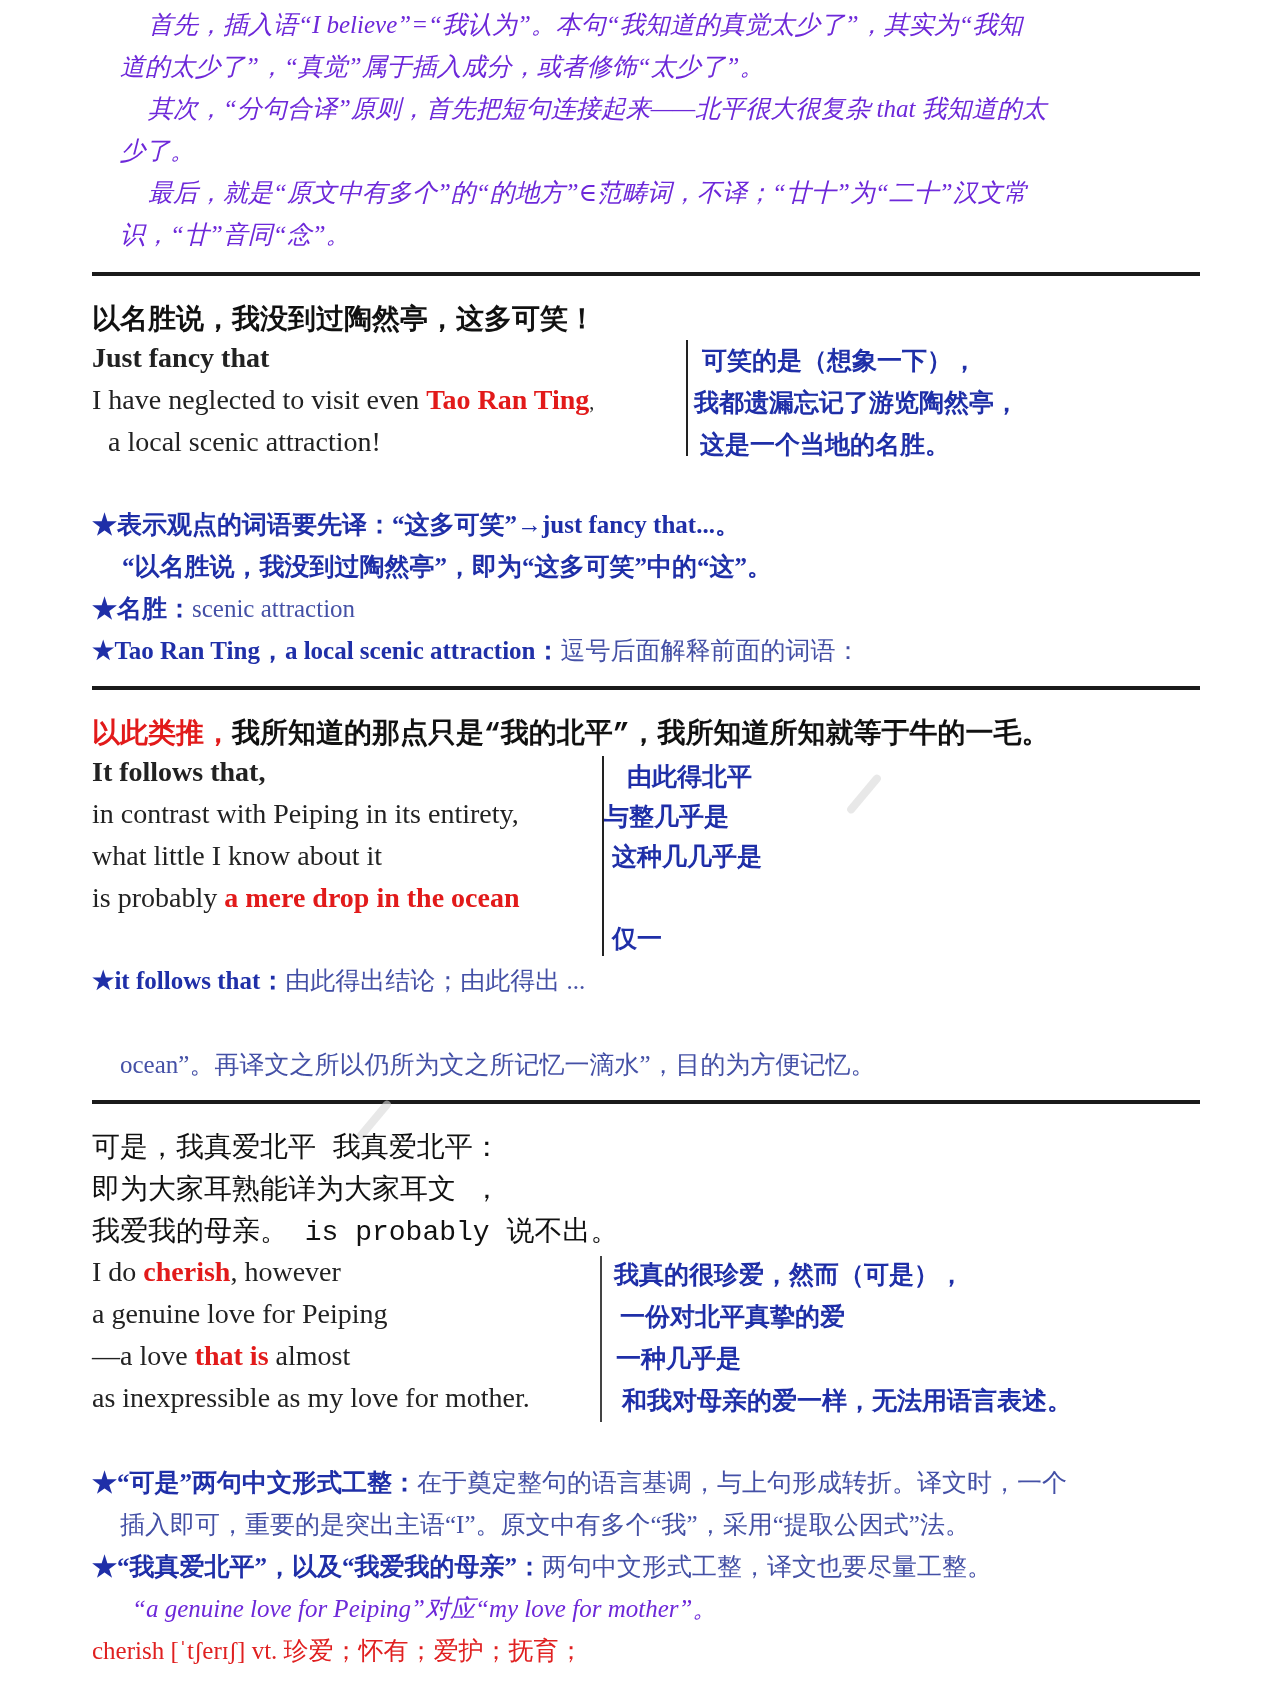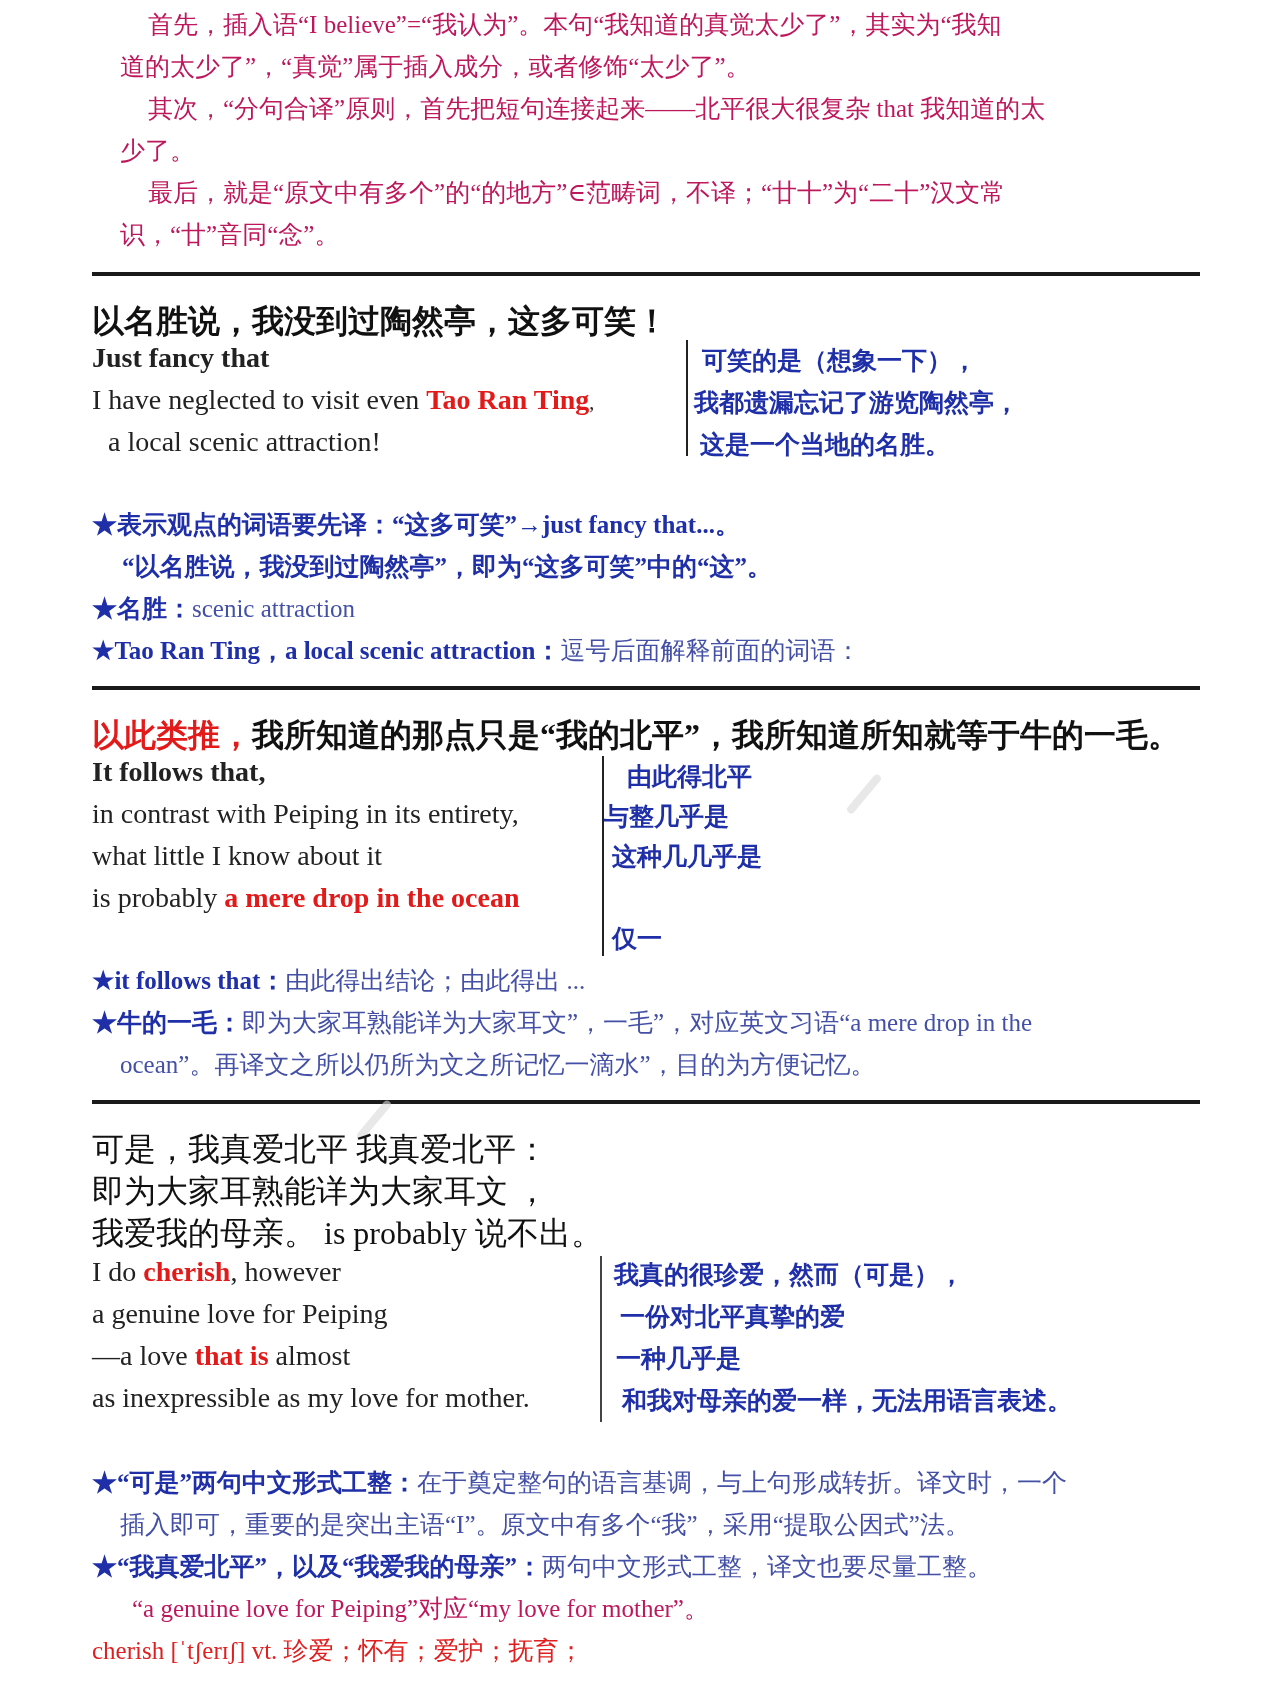--- a/index.html
+++ b/index.html
@@ -1,25 +1,25 @@
 <!DOCTYPE html>
 <html><head>
   <meta charset="utf-8">
   <style>
     html, body { margin: 0; padding: 0; background: #ffffff; }
     body { width: 1280px; height: 1706px; position: relative; overflow: hidden;
            font-family: "Liberation Serif", "DejaVu Serif", serif; }
     .page { position: absolute; left: 0; top: 0; width: 1280px; height: 1706px; }
     .abs { position: absolute; white-space: nowrap; }
-    .blue { color: #be185d; }
+    .blue { color: #6d28d9; font-style: italic; }
     .blue-bold { color: #1f2fa8; font-weight: bold; }
     .red { color: #e02020; }
     .red-bold { color: #e21a1a; font-weight: bold; }
     .note { font-size: 25px; line-height: 42px; }
-    .zh-title { font-size: 32px; font-weight: bold; color: #111; font-family: Liberation Serif, serif; }
+    .zh-title { font-size: 28px; font-weight: bold; color: #111; font-family: Liberation Mono, monospace; }
     .en { font-size: 28px; color: #222; }
     .zh-tr { font-size: 25px; font-weight: bold; color: #1f2fa8; font-family: "DejaVu Sans", sans-serif; }
     .hr { position: absolute; left: 92px; width: 1108px; height: 4px; background: #1a1a1a; }
     .vline { position: absolute; width: 2px; background: #222; }
     .light { font-weight: normal; color: #4450a6; }
     .star { color: #1f2fa8; }
     .watermark { position: absolute; width: 8px; height: 48px; background: #d8d8d8; opacity: .6; transform: rotate(40deg); border-radius: 4px; }
   </style>
 </head>
 <body>
@@ -62,21 +62,20 @@
 
   <div class="vline" style="left:602px; top:756px; height:200px;"></div>
   <div class="abs zh-tr" style="left:608px; top:760px;margin-left:19px;">由此得北平</div>
   <div class="abs zh-tr" style="left:604px; top:800px;">与整几乎是</div>
   <div class="abs zh-tr" style="left:612px; top:840px;">这种几几乎是</div>
   <div class="abs zh-tr" style="left:612px; top:922px;">仅一</div>
 
   <div class="watermark" style="left:860px; top:770px;"></div>
 
   <div class="abs note blue-bold" style="left:92px; top:960px;"><span class="star">★</span><span>it follows that：</span><span class="light">由此得出结论；由此得出 ...</span></div>
-  <div class="abs note blue-bold" style="left:92px; top:1002px;"><span class="star">★</span><span>牛的一毛：</span><span class="light">即为大家耳熟能详为大家耳文”，一毛”，对应英文习语“a mere drop in the</span></div>
   <div class="abs note light" style="left:120px; top:1044px;">ocean”。再译文之所以仍所为文之所记忆一滴水”，目的为方便记忆。</div>
 
   <div class="hr" style="top:1100px;"></div>
   <div class="watermark" style="left:370px; top:1096px;"></div>
 
   <div class="abs zh-title" style="left:92px; top:1128px; font-weight:normal;">可是，我真爱北平   我真爱北平：</div>
   <div class="abs zh-title" style="left:92px; top:1170px; font-weight:normal;">即为大家耳熟能详为大家耳文   ，</div>
   <div class="abs zh-title" style="left:92px; top:1212px; font-weight:normal;">我爱我的母亲。 is probably 说不出。</div>
 
   <div class="abs en" style="left:92px; top:1256px;"><span>I do </span><span class="red-bold">cherish</span><span>, however</span></div>

